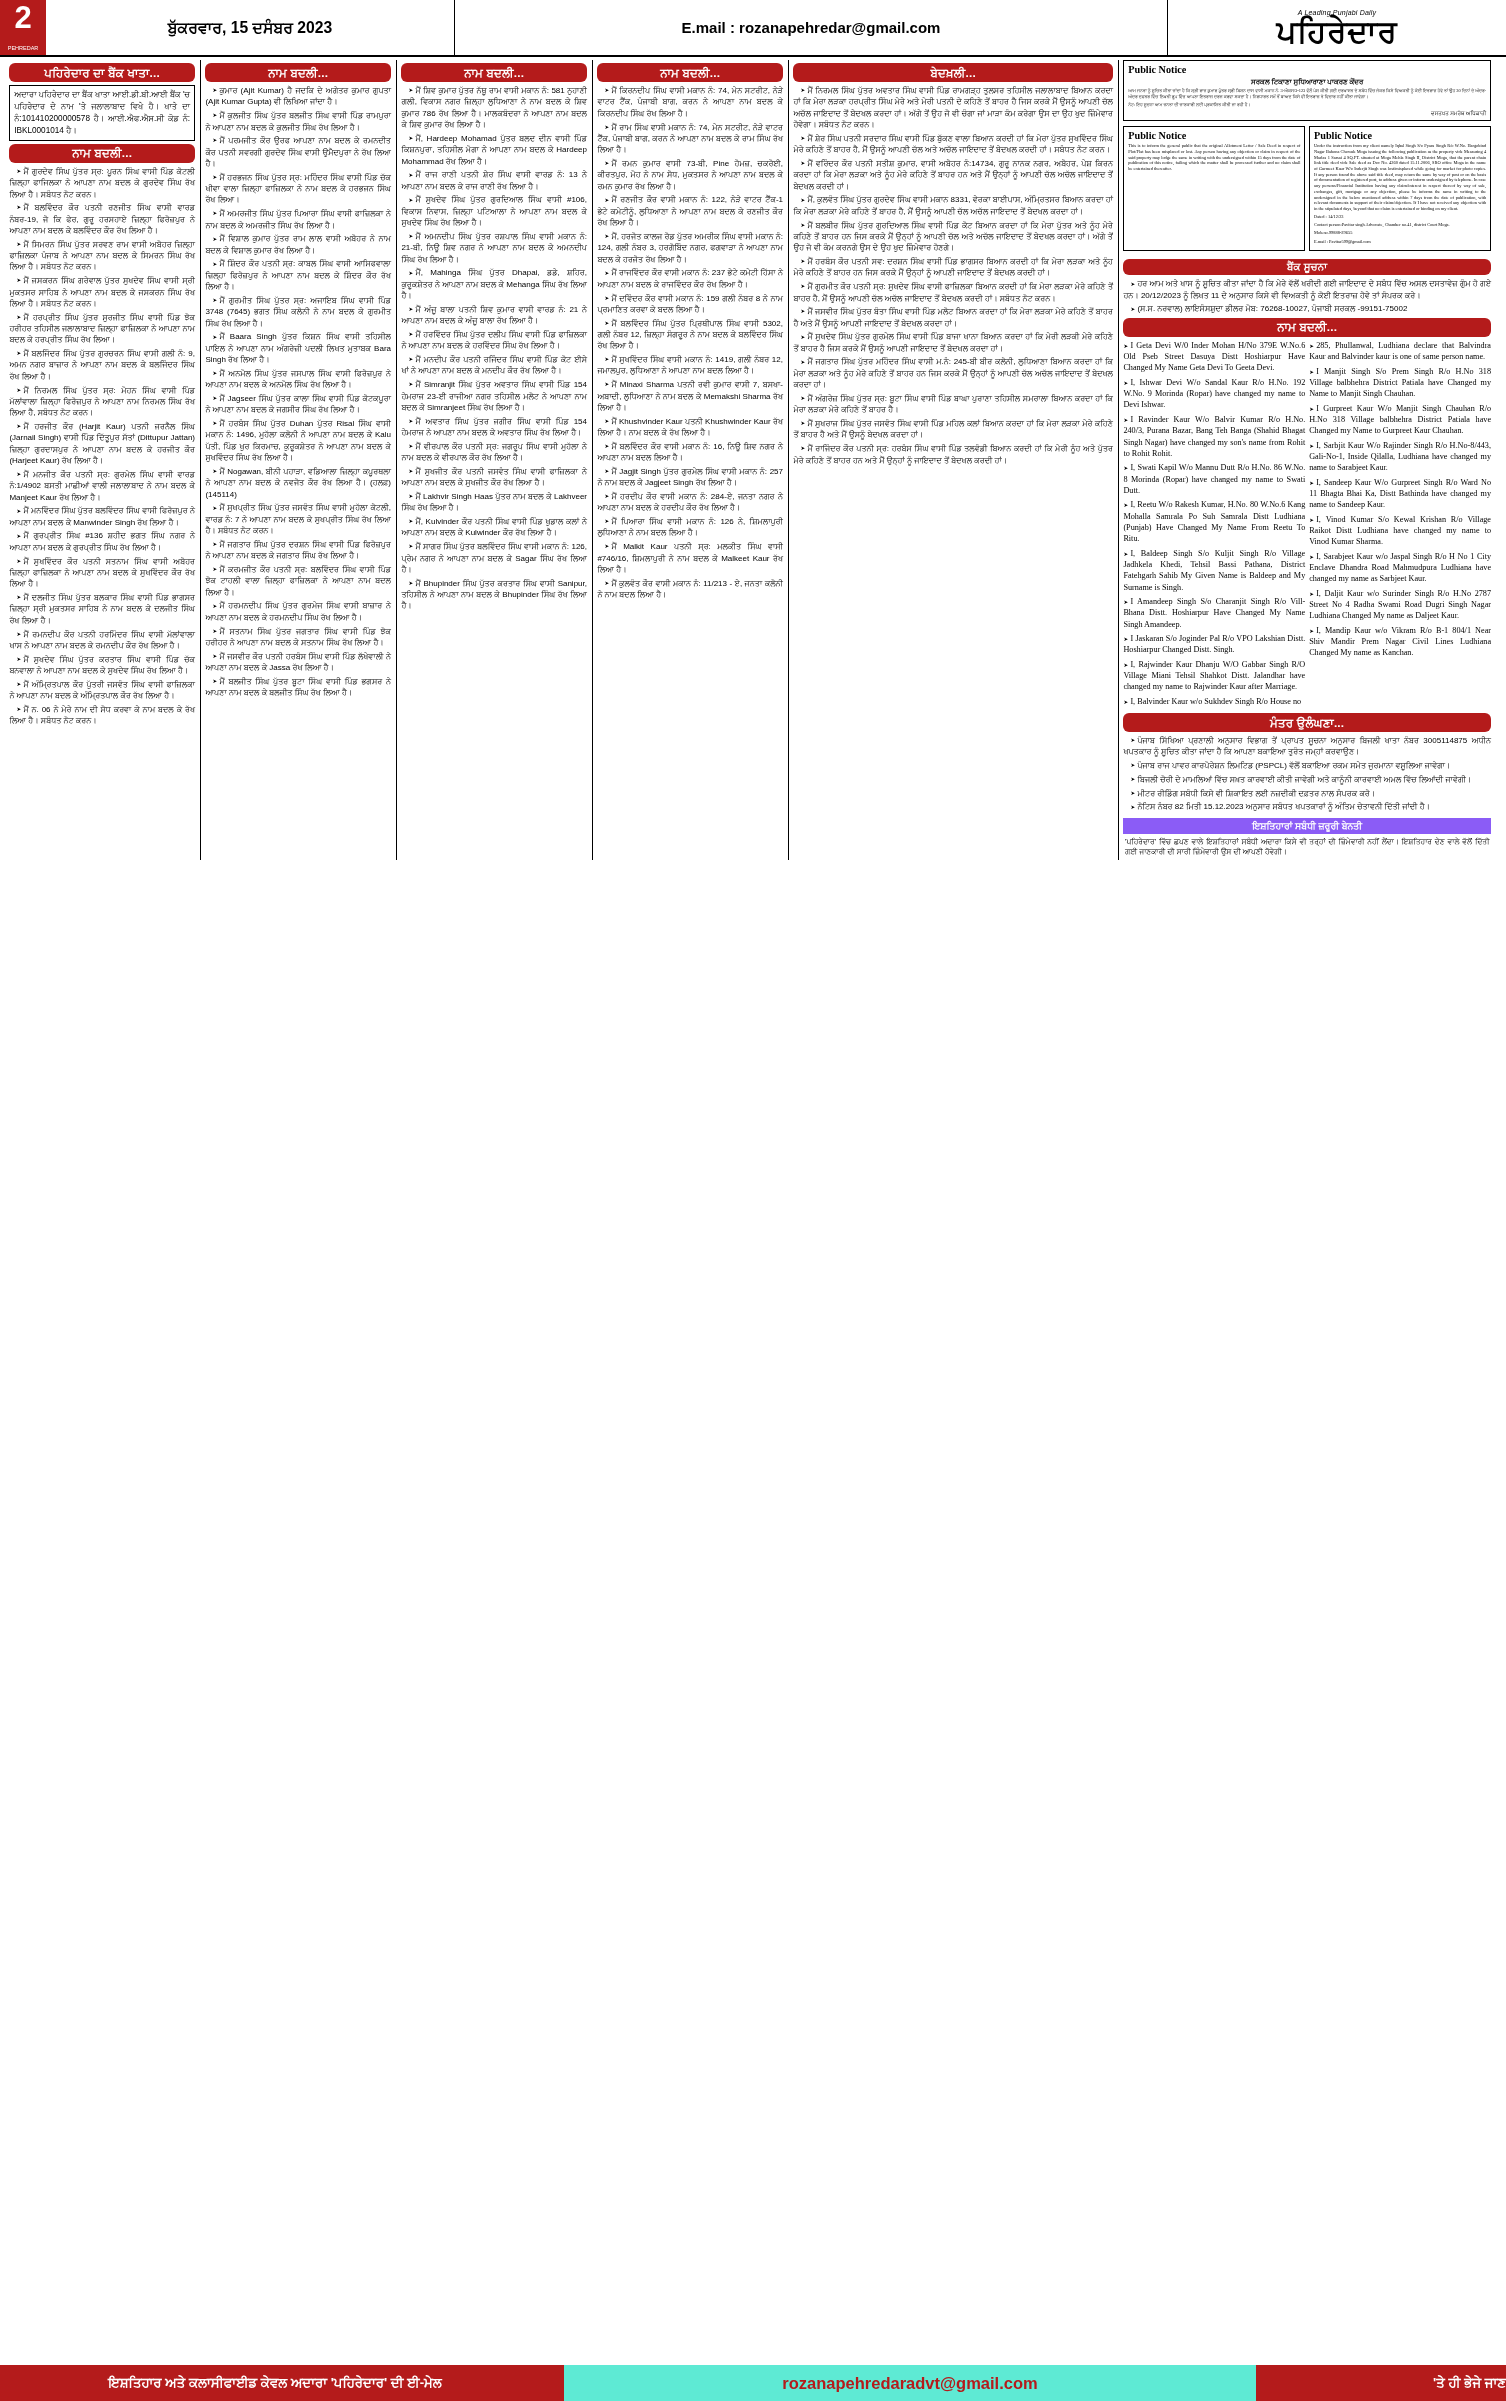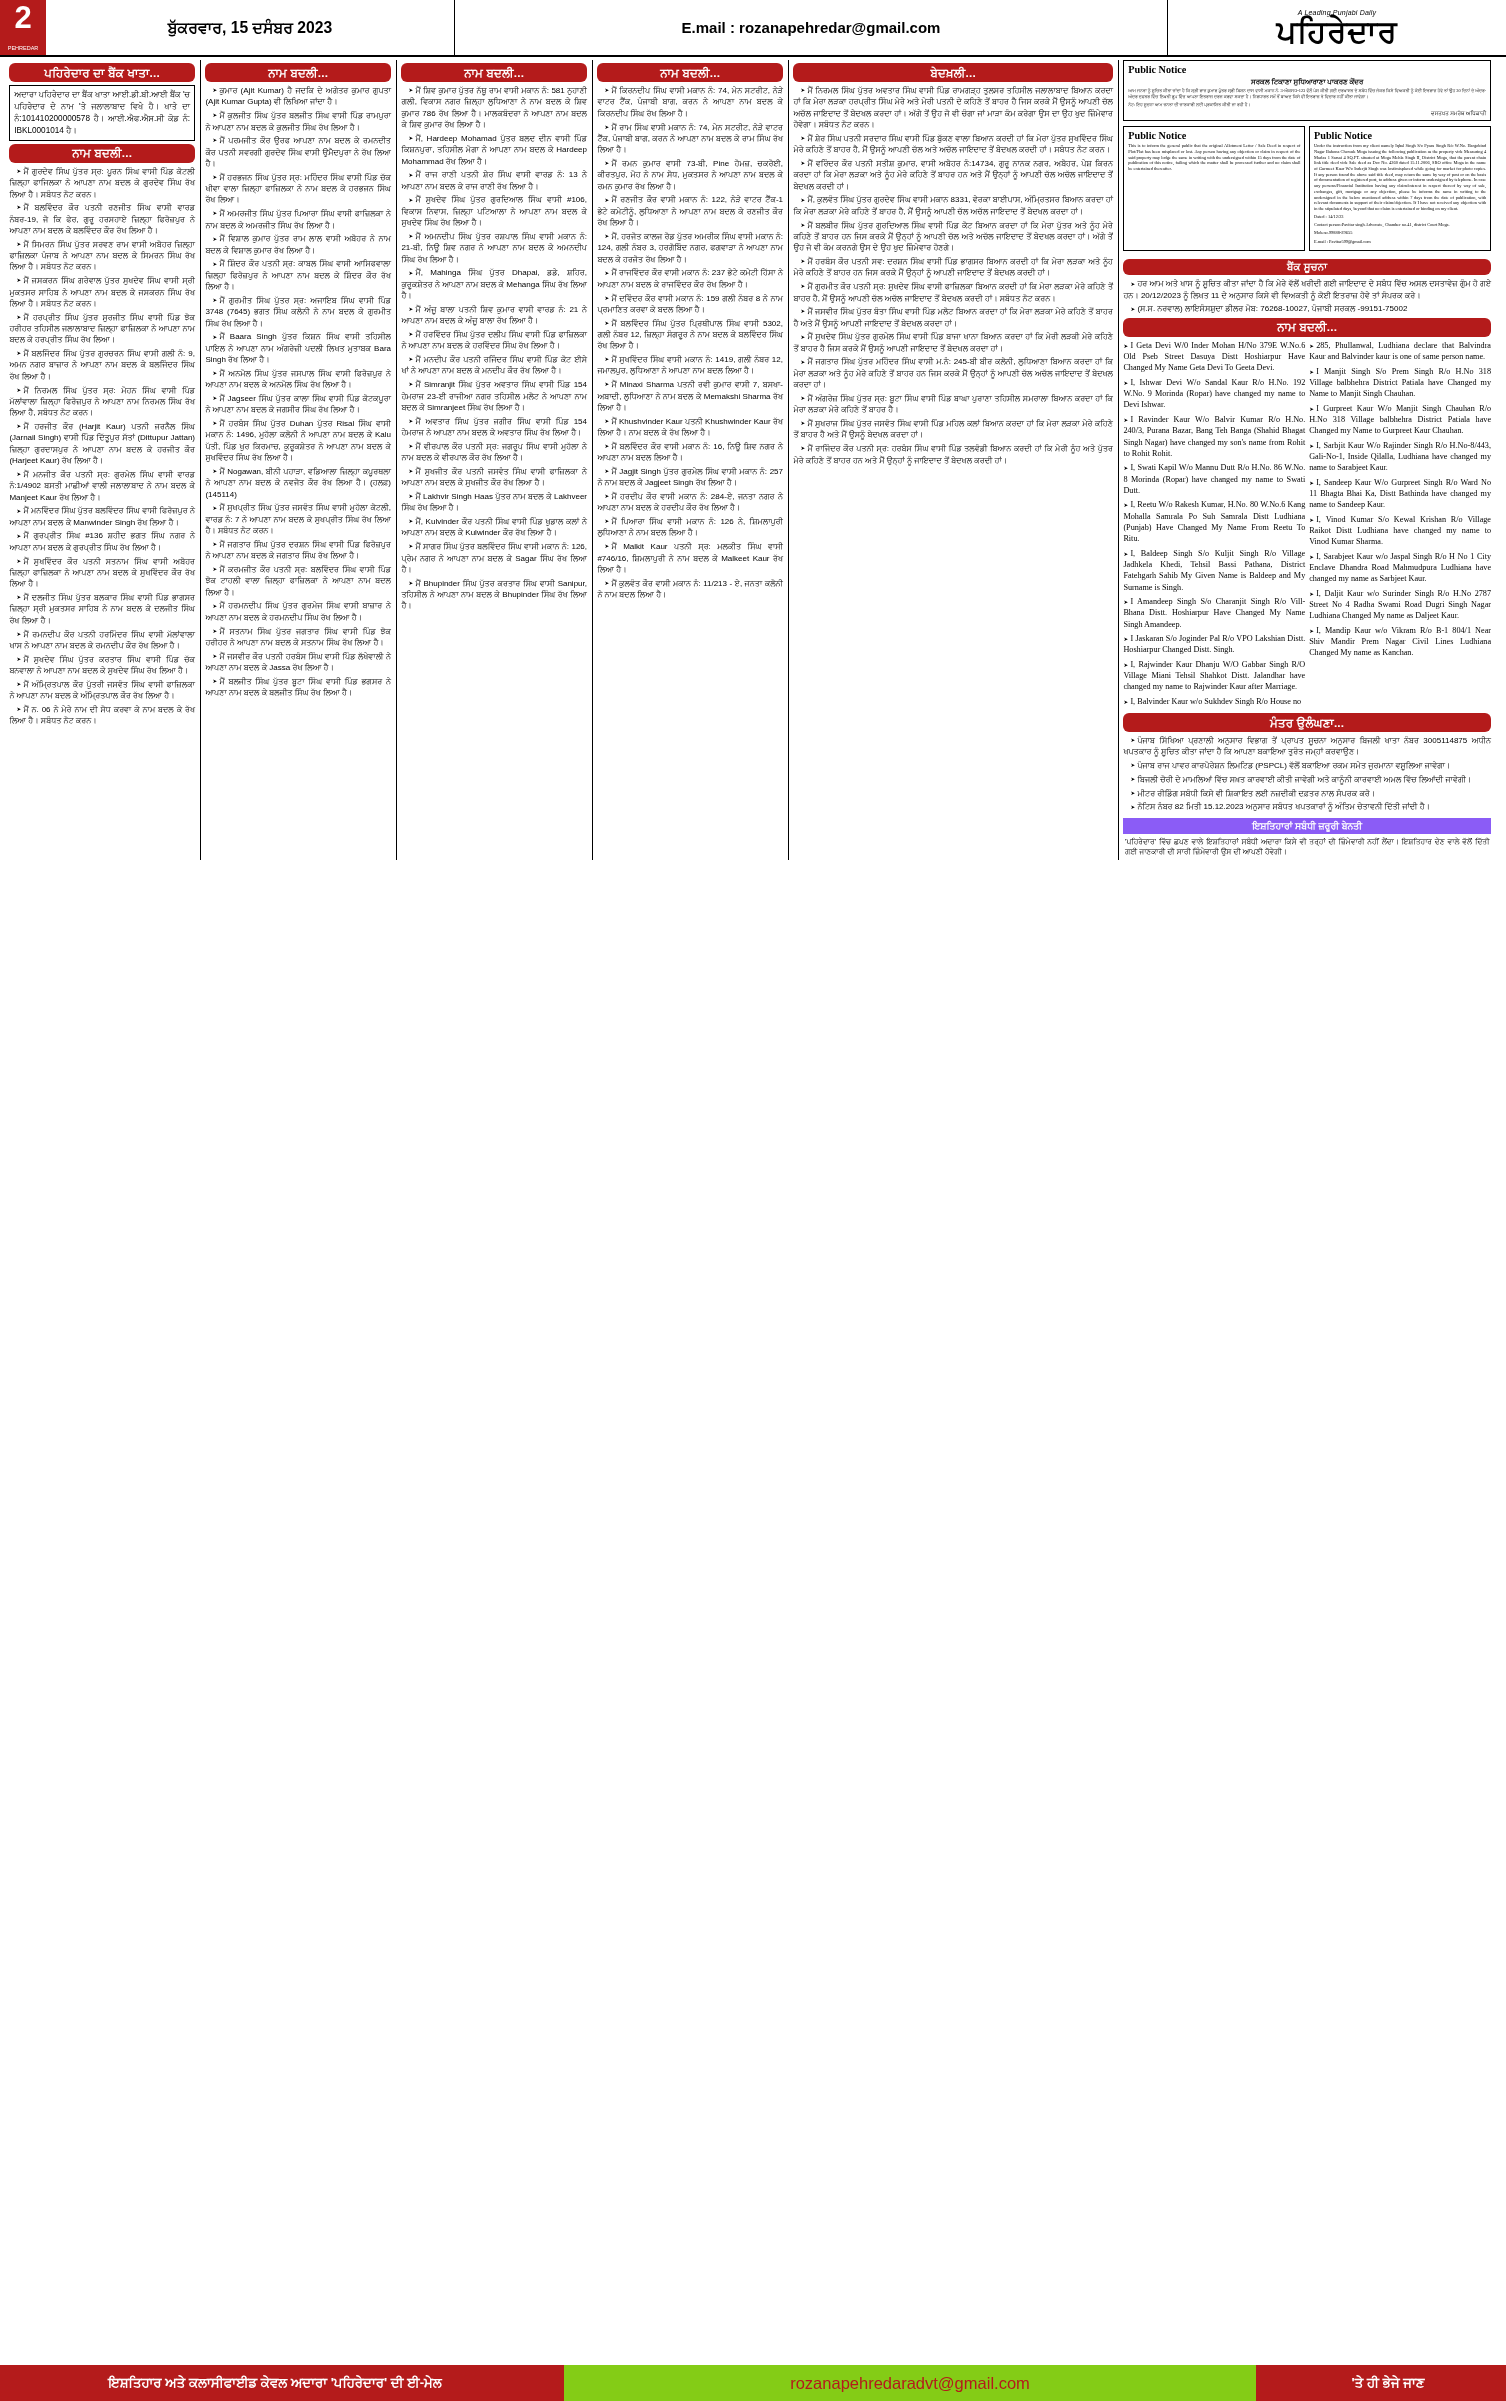--- a/index.html
+++ b/index.html
@@ -39,22 +39,22 @@
   .notice p{margin:0 0 2.4px 0;font-size:4.9px;line-height:1.3;text-align:justify;font-family:"Liberation Serif",serif;}
   .notice p.tiny{font-size:4.4px;}
   .notice .sig{font-size:5.5px;text-align:right;font-family:"Liberation Serif",serif;}
 
   .twocol-notice{display:flex;gap:3.9px;}
   .twocol-notice>div{flex:1;}
 
   
   .footer{position:absolute;left:0;bottom:0;width:1506px;height:36px;display:flex;align-items:center;background:#b41b1b;color:#fff;box-sizing:border-box;gap:14px;}
   .footer .f1{flex:0 0 550px;text-align:center;font-size:13.3px;font-weight:bold;}
-  .footer .f2{flex:1;text-align:right;font-size:16.5px;font-weight:normal;background:#84cc16;color:#b41b1b;height:100%;display:flex;align-items:center;justify-content:center;}
-  .footer .f3{flex:0 0 236px;text-align:center;font-size:13.3px;font-weight:bold;}
+  .footer .f2{flex:1;text-align:right;font-size:16.5px;font-weight:bold;background:#5eead4;color:#b41b1b;height:100%;display:flex;align-items:center;justify-content:center;}
+  .footer .f3{flex:0 0 236px;text-align:right;font-size:13.3px;font-weight:bold;}
 
   .strip{background:#8b5cf6;color:#fff;text-align:center;font-size:9.4px;font-weight:bold;padding:2.4px;margin-top:4.7px;}
   .strip-body{font-size:7.5px;line-height:1.4;text-align:justify;padding:2.4px 1.6px;}
 </style>
 </head>
 <body>
 
 <div class="page">
 
   <div class="masthead">

